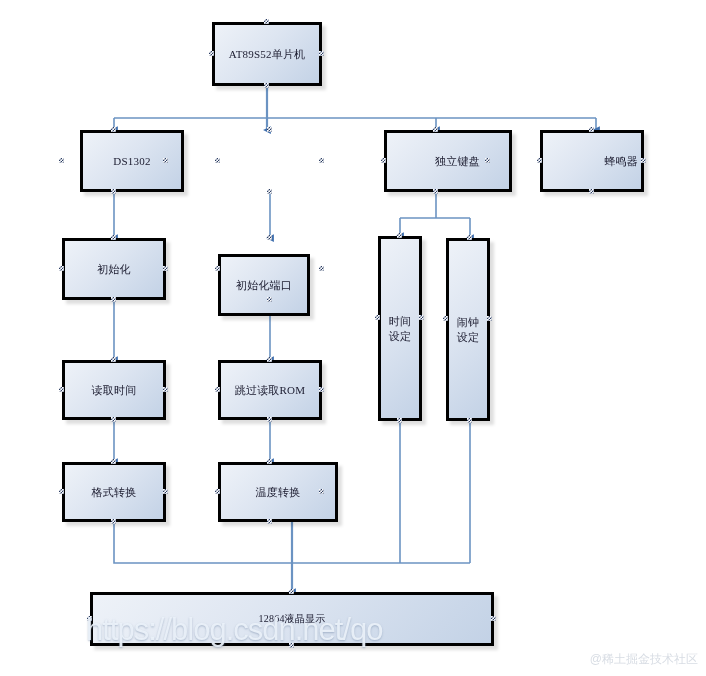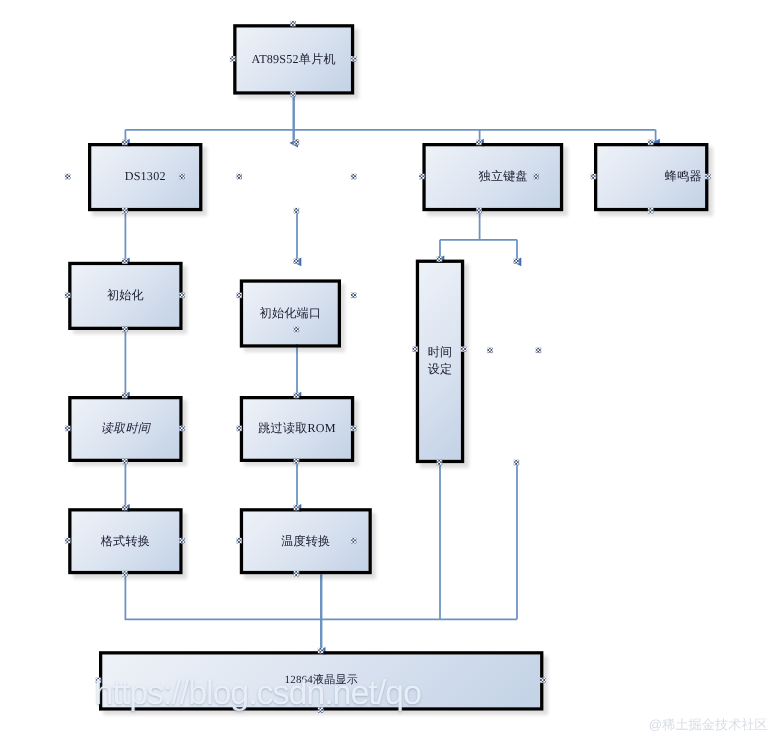--- a/index.html
+++ b/index.html
@@ -151,21 +151,24 @@
   </div>
   <div class="node" style="left:62px;top:238px;width:104px;height:62px;">
     <span class="lbl">初始化</span>
   </div>
   <div class="node" style="left:218px;top:254px;width:92px;height:62px;">
     <span class="lbl">初始化端口</span>
   </div>
   <div class="node vert" style="left:378px;top:236px;width:44px;height:185px;">
     <span class="lbl">时间设定</span>
   </div>
-  <div class="node" style="left:62px;top:360px;width:104px;height:60px;font-style:italic;">
+  <div class="node vert" style="left:446px;top:238px;width:44px;height:183px;">
+    <span class="lbl">闹钟设定</span>
+  </div>
+  <div class="node" style="left:62px;top:360px;width:104px;height:60px;">
     <span class="lbl">读取时间</span>
   </div>
   <div class="node" style="left:218px;top:360px;width:104px;height:60px;">
     <span class="lbl">跳过读取ROM</span>
   </div>
   <div class="node" style="left:62px;top:462px;width:104px;height:60px;">
     <span class="lbl">格式转换</span>
   </div>
   <div class="node" style="left:218px;top:462px;width:120px;height:60px;">
     <span class="lbl">温度转换</span>

